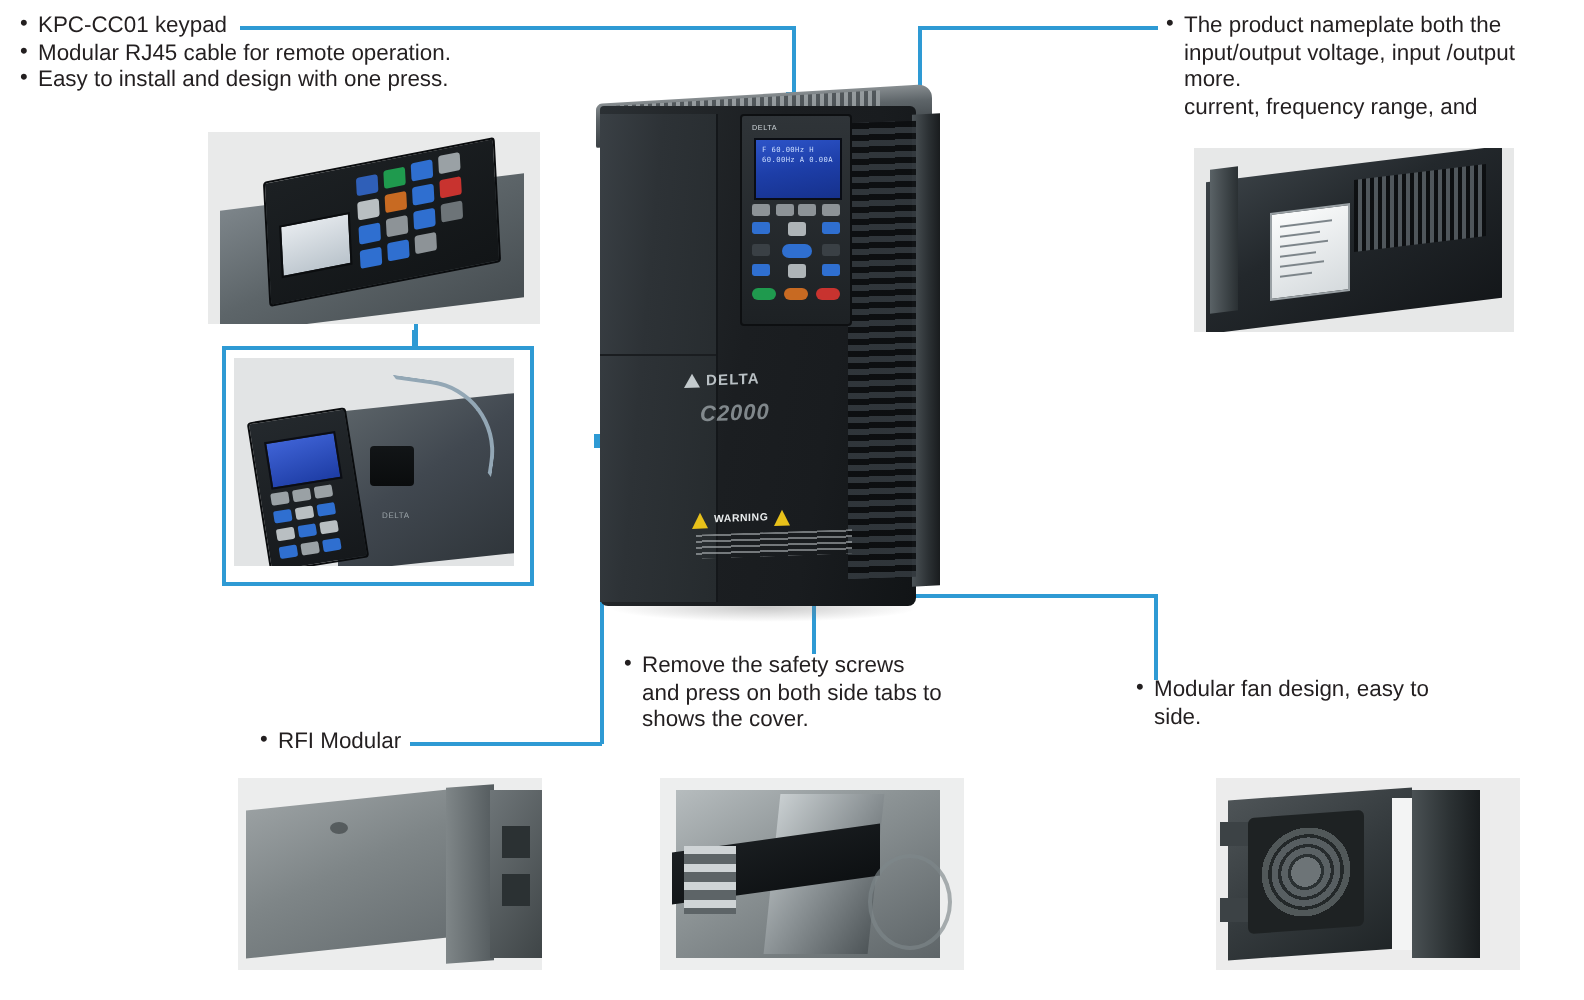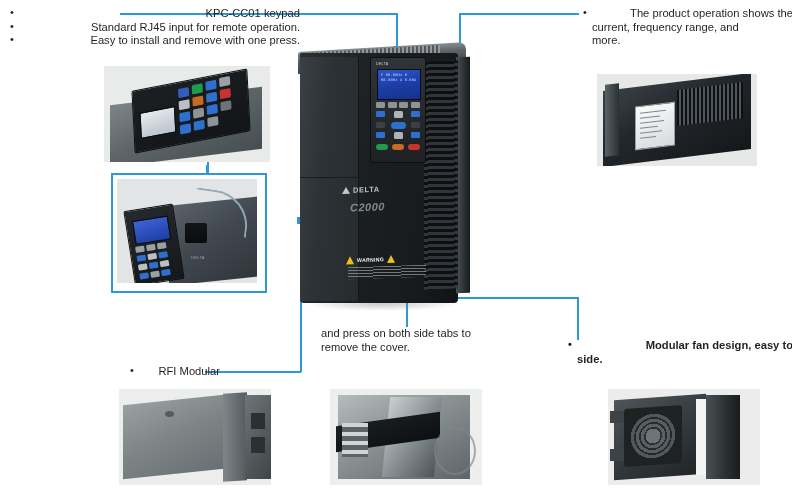--- a/index.html
+++ b/index.html
@@ -8,21 +8,21 @@
     background:#ffffff;
     font-family:"Liberation Sans", sans-serif;
     color:#221f1f;
     position:relative;
     overflow:hidden;
   }
   .stage{position:absolute;left:0;top:0;width:792px;height:500px;}
 
   
   .callout{position:absolute;font-size:11.2px;line-height:13.6px;color:#231f20;}
-  .callout .li{position:relative;padding-left:9px;white-space:nowrap;text-align:right;}
+  .callout .li{position:relative;padding-left:9px;white-space:nowrap;}
   .callout .li:before{
     content:"\2022";position:absolute;left:0;top:-1px;font-size:11px;color:#231f20;
   }
   .callout .cont{padding-left:9px;white-space:nowrap;}
 
   
   .ln{position:absolute;background:#2e9ad4;}
   .lnh{height:1.6px;}
   .lnv{width:1.6px;}
   .sq{position:absolute;width:7px;height:7px;background:#2e9ad4;}
@@ -279,36 +279,38 @@
 
   <div class="sq" style="left:403px;top:276px;"></div>
   <div class="ln lnv" style="left:406px;top:279px;height:48px;"></div>
 
   <div class="sq" style="left:439px;top:294px;"></div>
   <div class="ln lnh" style="left:442px;top:297px;width:137px;"></div>
   <div class="ln lnv" style="left:577px;top:297px;height:43px;"></div>
 
   <div class="callout" style="left:10px;top:7px;width:290px;">
     <div class="li">KPC-CC01 keypad</div>
-    <div class="li">Standard RJ45 input for remote operation.</div>
-    <div class="li">Easy to install and remove with one press.</div>
+    <div class="li">Modular RJ45 cable for remote operation.</div>
+    <div class="li">Easy to install and design with one press.</div>
   </div>
 
   <div class="callout" style="left:583px;top:7px;width:210px;">
-    <div class="li">The product operation shows the</div>
+    <div class="li">The product nameplate both the</div>
+    <div class="cont">input/output voltage, input /output</div>
+    <div class="cont">more.</div>
     <div class="cont">current, frequency range, and</div>
-    <div class="cont">more.</div>
   </div>
 
   <div class="callout" style="left:312px;top:327px;width:230px;">
+    <div class="li">Remove the safety screws</div>
     <div class="cont">and press on both side tabs to</div>
-    <div class="cont">remove the cover.</div>
-  </div>
-
-  <div class="callout" style="left:568px;top:339px;width:225px;font-weight:bold;">
+    <div class="cont">shows the cover.</div>
+  </div>
+
+  <div class="callout" style="left:568px;top:339px;width:225px;">
     <div class="li">Modular fan design, easy to</div>
     <div class="cont">side.</div>
   </div>
 
   <div class="callout" style="left:130px;top:365px;width:90px;">
     <div class="li">RFI Modular</div>
   </div>
 
   <div class="photo ph1">
     <div class="ph-inner">

